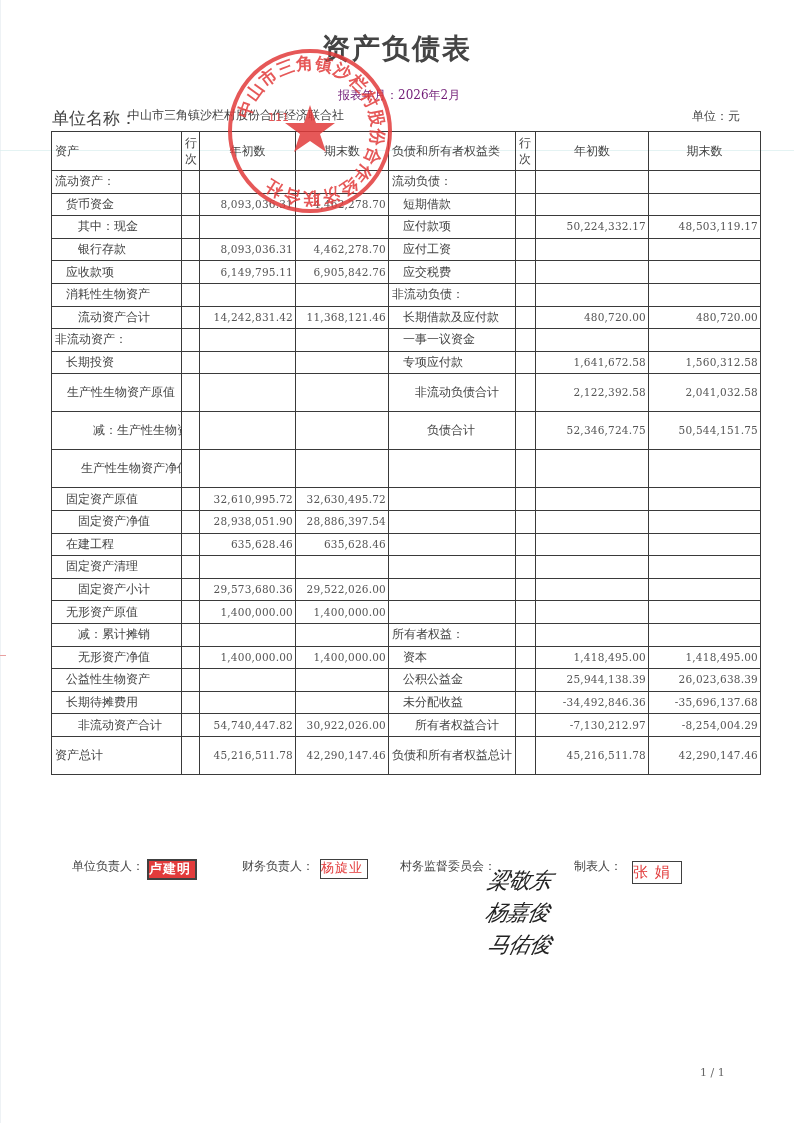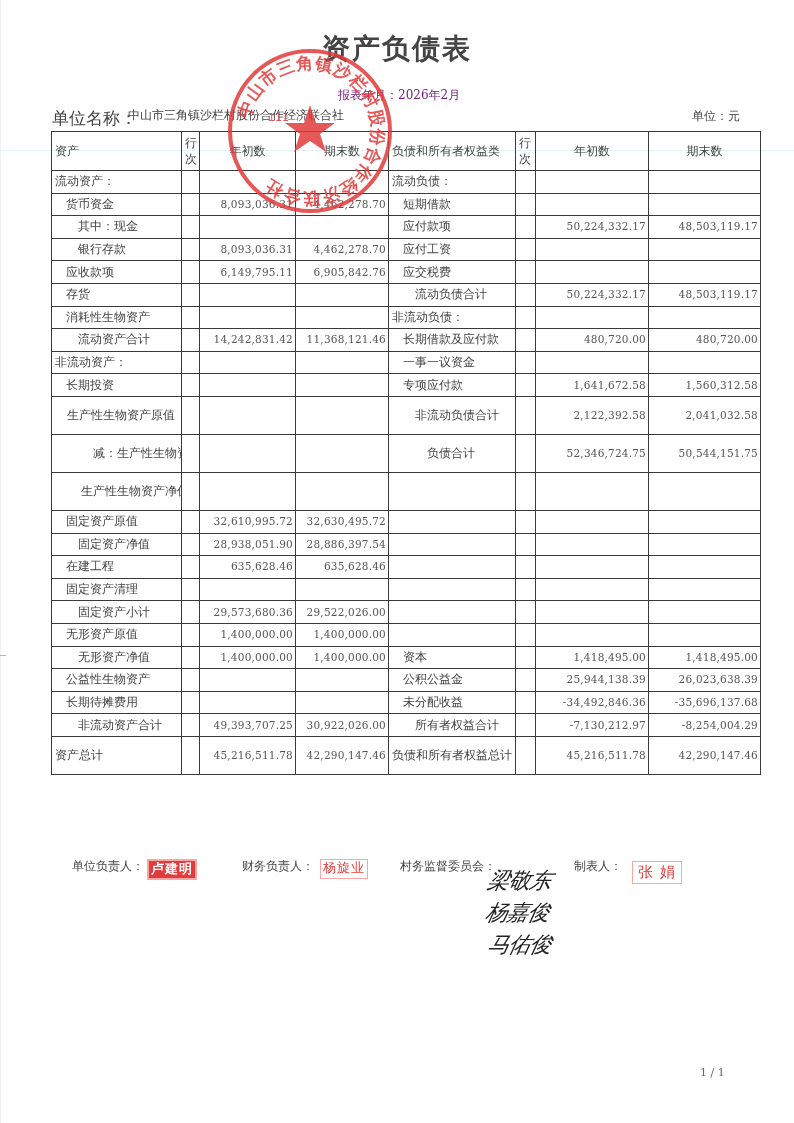--- a/index.html
+++ b/index.html
@@ -43,22 +43,22 @@
   .i0 { padding-left:3px !important; }
   .i1 { padding-left:14px !important; }
   .i2 { padding-left:26px !important; }
   .i3 { padding-left:38px !important; }
   .wrap.i1w { text-indent:12px; }
   .wrap.i2w { text-indent:26px; }
   .wrap.i3w { text-indent:38px; }
 
   .footer { position:absolute; top:858px; font-size:12px; color:#444; font-family:"DejaVu Sans", "Liberation Sans", sans-serif; }
   .seal-box {
-    position:absolute; border:2px solid #fca5a5; color:#e23b3b; font-size:13px;
-    font-weight:bold; text-align:center; letter-spacing:1px; line-height:16px;
+    position:absolute; border:2px solid #404040; color:#e23b3b; font-size:13px;
+    font-weight:bold; text-align:left; letter-spacing:1px; line-height:16px;
   }
   .seal-filled { background:#e23b3b; color:#fff; }
   .sig { position:absolute; font-family:"DejaVu Serif", serif; font-style:italic; font-size:22px; color:#222; transform:skewX(-12deg); letter-spacing:-1px; }
   .page-num { position:absolute; left:700px; top:1066px; font-size:11px; color:#666; }
 
   .stamp {
     position:absolute; left:226px; top:47px; width:168px; height:168px;
     pointer-events:none; opacity:0.85;
   }
   .watermark-line { position:absolute; left:0; top:150px; width:794px; height:1px; background:#d8eeee; opacity:0.7; }
@@ -145,30 +145,20 @@
       <td class="lbl i1">应收款项</td>
         <td class="seq"></td>
       <td class="num">6,149,795.11</td>
         <td class="num">6,905,842.76</td>
       <td class="lbl i1">应交税费</td>
         <td class="seq"></td>
       <td class="num"></td>
         <td class="num"></td>
     </tr>
     <tr>
-      <td class="lbl i1">存货</td>
-        <td class="seq"></td>
-      <td class="num"></td>
-        <td class="num"></td>
-      <td class="lbl i2">流动负债合计</td>
-        <td class="seq"></td>
-      <td class="num">50,224,332.17</td>
-        <td class="num">48,503,119.17</td>
-    </tr>
-    <tr>
       <td class="lbl i1">消耗性生物资产</td>
         <td class="seq"></td>
       <td class="num"></td>
         <td class="num"></td>
       <td class="lbl i0">非流动负债：</td>
         <td class="seq"></td>
       <td class="num"></td>
         <td class="num"></td>
     </tr>
     <tr>
@@ -285,20 +275,30 @@
       <td class="lbl i1">无形资产原值</td>
         <td class="seq"></td>
       <td class="num">1,400,000.00</td>
         <td class="num">1,400,000.00</td>
       <td class="lbl i1"></td>
         <td class="seq"></td>
       <td class="num"></td>
         <td class="num"></td>
     </tr>
     <tr>
+      <td class="lbl i2">减：累计摊销</td>
+        <td class="seq"></td>
+      <td class="num"></td>
+        <td class="num"></td>
+      <td class="lbl i0">所有者权益：</td>
+        <td class="seq"></td>
+      <td class="num"></td>
+        <td class="num"></td>
+    </tr>
+    <tr>
       <td class="lbl i2">无形资产净值</td>
         <td class="seq"></td>
       <td class="num">1,400,000.00</td>
         <td class="num">1,400,000.00</td>
       <td class="lbl i1">资本</td>
         <td class="seq"></td>
       <td class="num">1,418,495.00</td>
         <td class="num">1,418,495.00</td>
     </tr>
     <tr>
@@ -317,21 +317,21 @@
       <td class="num"></td>
         <td class="num"></td>
       <td class="lbl i1">未分配收益</td>
         <td class="seq"></td>
       <td class="num">-34,492,846.36</td>
         <td class="num">-35,696,137.68</td>
     </tr>
     <tr>
       <td class="lbl i2">非流动资产合计</td>
         <td class="seq"></td>
-      <td class="num">49,393,707.25</td>
+      <td class="num">54,740,447.82</td>
         <td class="num">30,922,026.00</td>
       <td class="lbl i2">所有者权益合计</td>
         <td class="seq"></td>
       <td class="num">-7,130,212.97</td>
         <td class="num">-8,254,004.29</td>
     </tr>
     <tr class="tall">
       <td class="lbl i0">资产总计</td>
         <td class="seq"></td>
       <td class="num">45,216,511.78</td>

